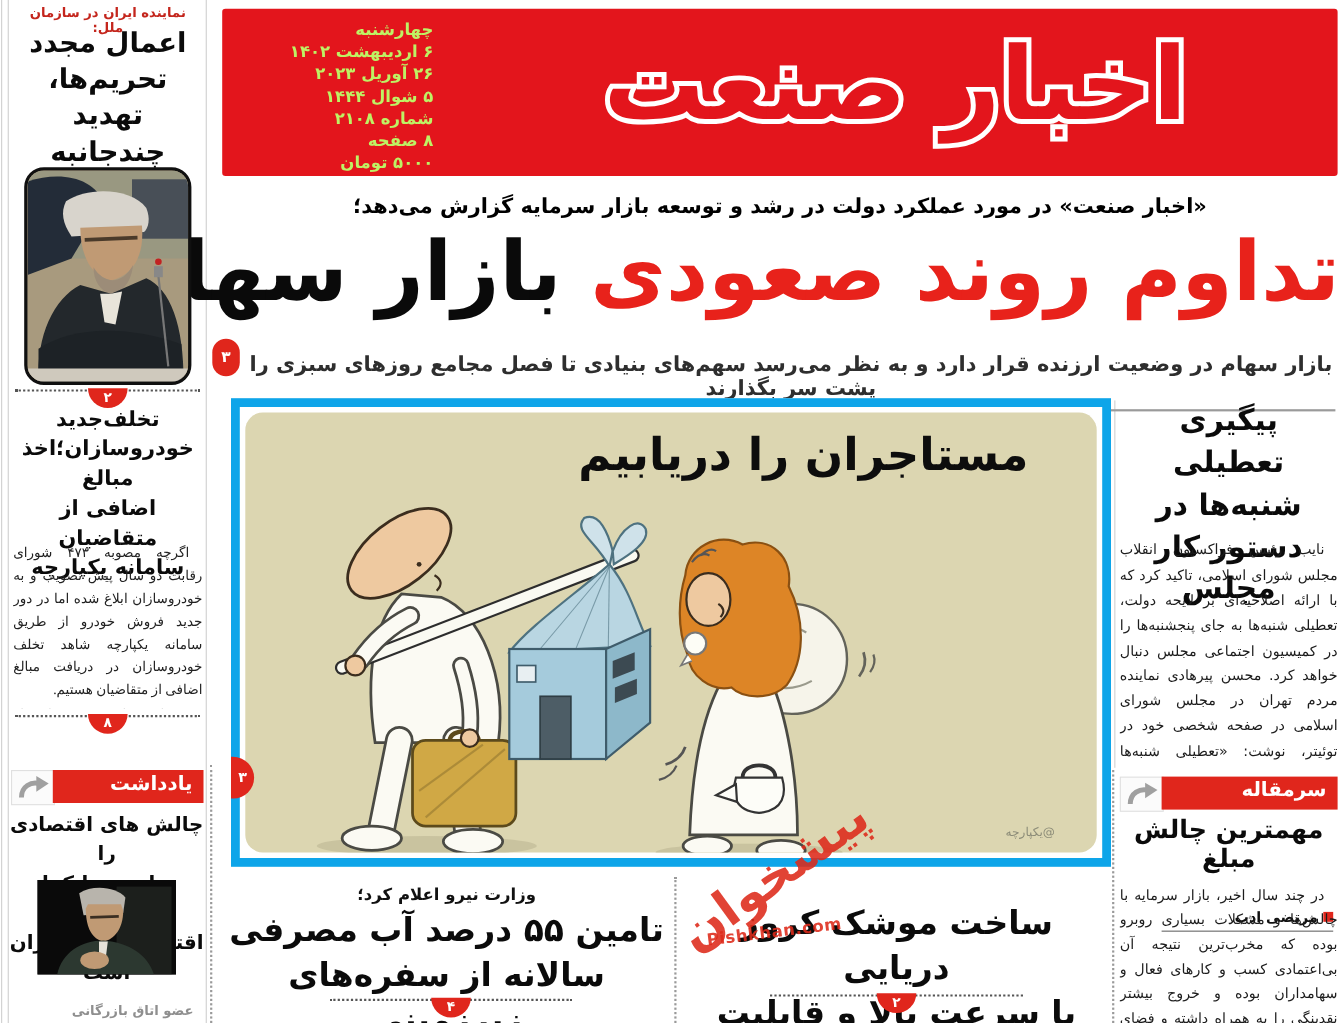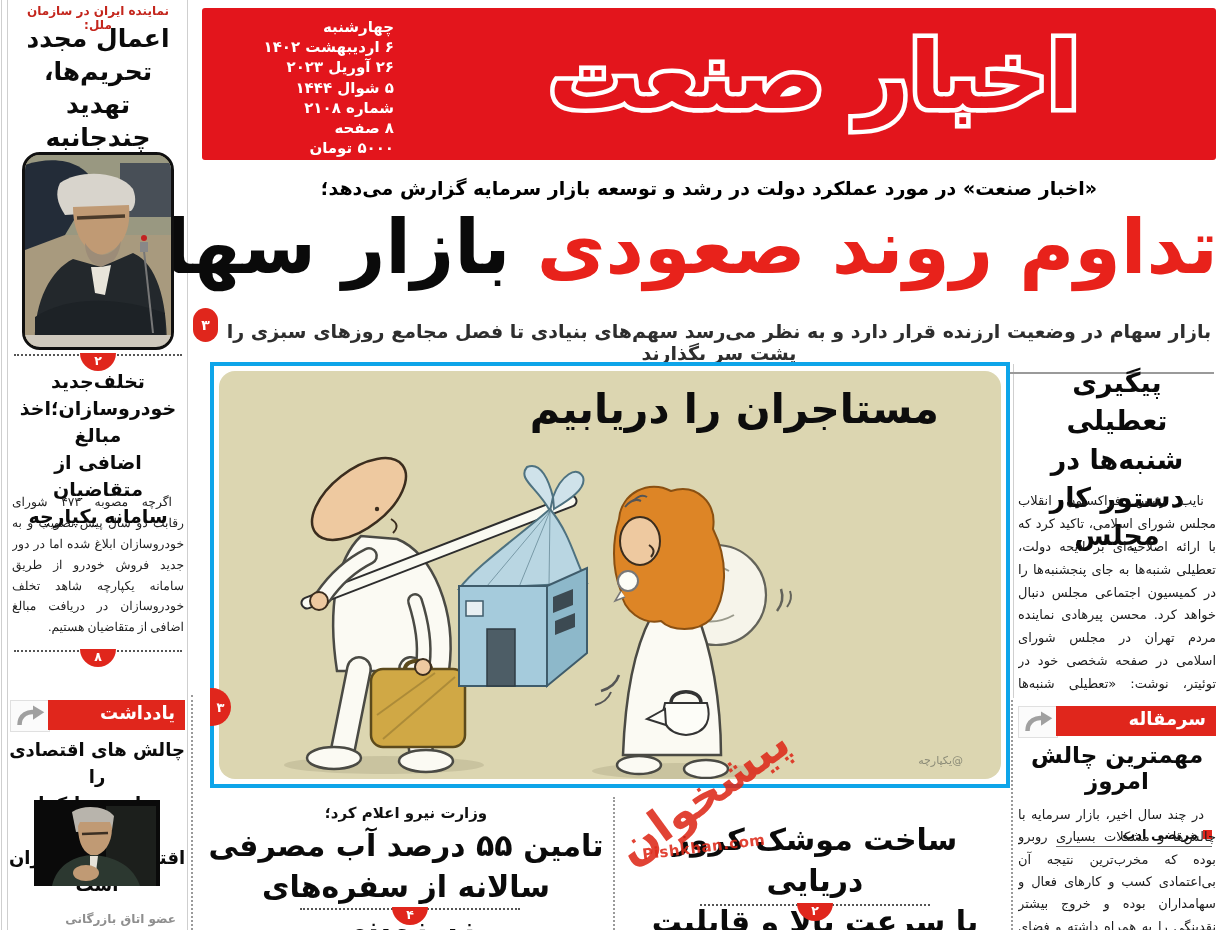--- a/index.html
+++ b/index.html
@@ -2,21 +2,21 @@
 <html lang="fa"><head>
 <meta charset="utf-8">
 <style>
   html,body{margin:0;padding:0;background:#fff;}
   .page{position:relative;width:1218px;height:930px;background:#fff;overflow:hidden;
         font-family:"DejaVu Sans",sans-serif;direction:rtl;}
   .vline{position:absolute;width:0;border-left:1px solid #cfcfcf;}
   .vdot{position:absolute;width:0;border-left:2px dotted #9a9a9a;}
   
   .mast{position:absolute;left:202px;top:8px;width:1014px;height:152px;background:#e3151c;border-radius:3px;}
-  .mast-dates{position:absolute;left:8px;top:9px;width:184px;color:#ffffff;font-weight:bold;
+  .mast-dates{position:absolute;left:8px;top:9px;width:184px;color:#bef264;font-weight:bold;
               font-size:15px;line-height:20.2px;text-align:right;direction:rtl;}
   .mast-web{position:absolute;left:400px;top:127px;color:#fff;font-weight:bold;font-size:17px;
             letter-spacing:.5px;direction:ltr;margin-top:28px;}
   
   .kicker-main{position:absolute;left:202px;top:177px;width:1014px;text-align:center;
                font-size:19px;font-weight:bold;color:#000;}
   .headline-main{position:absolute;left:196px;top:198px;width:1022px;text-align:center;
                  font-size:75px;font-weight:900;line-height:1.32;white-space:nowrap;}
   .hl-red{color:#e8221b;} .hl-black{color:#0a0a0a;}
   .subhead{position:absolute;left:224px;top:320px;width:990px;text-align:center;font-size:19px;
@@ -47,21 +47,21 @@
   .banner-arrow{position:absolute;width:38px;height:30px;background:#fbfbfb;border:1px solid #e0e0e0;
                 display:flex;align-items:center;justify-content:center;}
   .note-h{position:absolute;left:8px;top:736px;width:178px;text-align:center;font-size:18px;
           font-weight:900;line-height:1.5;color:#0b0b0b;white-space:pre-line;}
   .photo2{position:absolute;left:34px;top:800px;width:126px;height:86px;background:#0a0a0a;overflow:hidden;}
   .author{position:absolute;font-size:13px;font-weight:bold;text-align:right;
           border-bottom:1px solid #b9894f;padding-bottom:4px;margin-top:48px;}
   .author .sq{display:inline-block;width:9px;height:9px;background:#e0261c;margin-left:5px;}
   .caption-gray{position:absolute;font-size:12px;color:#8f8f8f;text-align:right;}
   
-  .cartoon{position:absolute;left:210px;top:362px;width:800px;height:426px;border:4px solid #0ea5e9;
+  .cartoon{position:absolute;left:210px;top:362px;width:800px;height:426px;border:8px solid #0ea5e9;
            background:#fff;box-sizing:border-box;}
   .cartoon-inner{position:absolute;left:5px;top:5px;right:5px;bottom:5px;background:#dcd6b1;
                  border-radius:16px;overflow:hidden;}
   .cartoon-cap{position:absolute;top:14px;right:62px;font-size:41px;font-weight:900;color:#0d0d0d;}
   .cartoon-badge{position:absolute;left:210px;top:688px;width:21px;height:38px;background:#e0261c;
                  border-radius:0 19px 19px 0;color:#fff;font-size:13px;font-weight:bold;display:flex;
                  align-items:center;justify-content:center;z-index:6;}
   .cartoon-sig{position:absolute;bottom:12px;right:38px;font-size:11px;color:#8c8c78;direction:ltr;}
   
   .rc-h1{position:absolute;left:1018px;top:364px;width:198px;text-align:center;font-size:27px;
@@ -272,21 +272,21 @@
 دستور کار مجلس</div>
   <div class="rc-body">نایب رئیس فراکسیون انقلاب مجلس شورای اسلامی، تاکید کرد که با ارائه اصلاحیه‌ای بر لایحه دولت، تعطیلی شنبه‌ها به جای پنجشنبه‌ها را در کمیسیون اجتماعی مجلس دنبال خواهد کرد. محسن پیرهادی نماینده مردم تهران در مجلس شورای اسلامی در صفحه شخصی خود در توئیتر، نوشت: «تعطیلی شنبه‌ها به‌جای پنج‌شنبه‌ها و بهره‌مندی تمامی نیروهای کار اعم از دولتی و بخش خصوصی، مطالبه بخشی از فعالان اقتصادی و مردم از مجلس است. با ارائه اصلاحیه‌ای بر لایحه دولت به کمیسیون اجتماعی، پیگیر هردو مطالبه هستم. این امر به بهره‌وری، ارتباطات بین‌المللی و عدالت، کمک خواهد کرد.»</div>
 
   <div class="banner-arrow" style="left:1018px;top:706px;">
     <svg width="30" height="24" viewBox="0 0 40 30">
       <path d="M6,27 C6,13 18,8 27,10" fill="none" stroke="#a0a0a0" stroke-width="6"></path>
       <polygon points="24,1 39,10 24,20" fill="#a0a0a0"></polygon>
     </svg>
   </div>
   <div class="banner-red" style="left:1056px;top:706px;width:160px;">سرمقاله</div>
-  <div class="ed-h">مهمترین چالش امروز</div>
+  <div class="ed-h">مهمترین چالش مبلغ</div>
   <div class="author" style="left:1056px;top:779px;width:156px;color:#111;border-bottom-color:#666;">
     <span class="sq"></span><span>مرتضی ادب</span>
   </div>
   <div class="ed-body">در چند سال اخیر، بازار سرمایه با چالش‌ها و مشکلات بسیاری روبرو بوده که مخرب‌ترین نتیجه آن بی‌اعتمادی کسب و کارهای فعال و سهامداران بوده و خروج بیشتر نقدینگی را به همراه داشته و فضای هیجانی بازار را گسترده کرده است. به طوری که عدم واکنش به عوامل مثبت بنیادی و اخبار مطلوب و در مقابل، واکنش جدی به عوامل و اخبار منفی در راستای بازار توسط فعالان مشهود و متداوم</div>
 
   <div class="b-head" style="left:622px;top:820px;width:386px;">ساخت موشک کروز دریایی
 با سرعت بالا و قابلیت پنهان کاری</div>
   <div class="sep" style="left:700px;top:904px;width:230px;">
     <div class="pgbadge">۲</div>
   </div>

